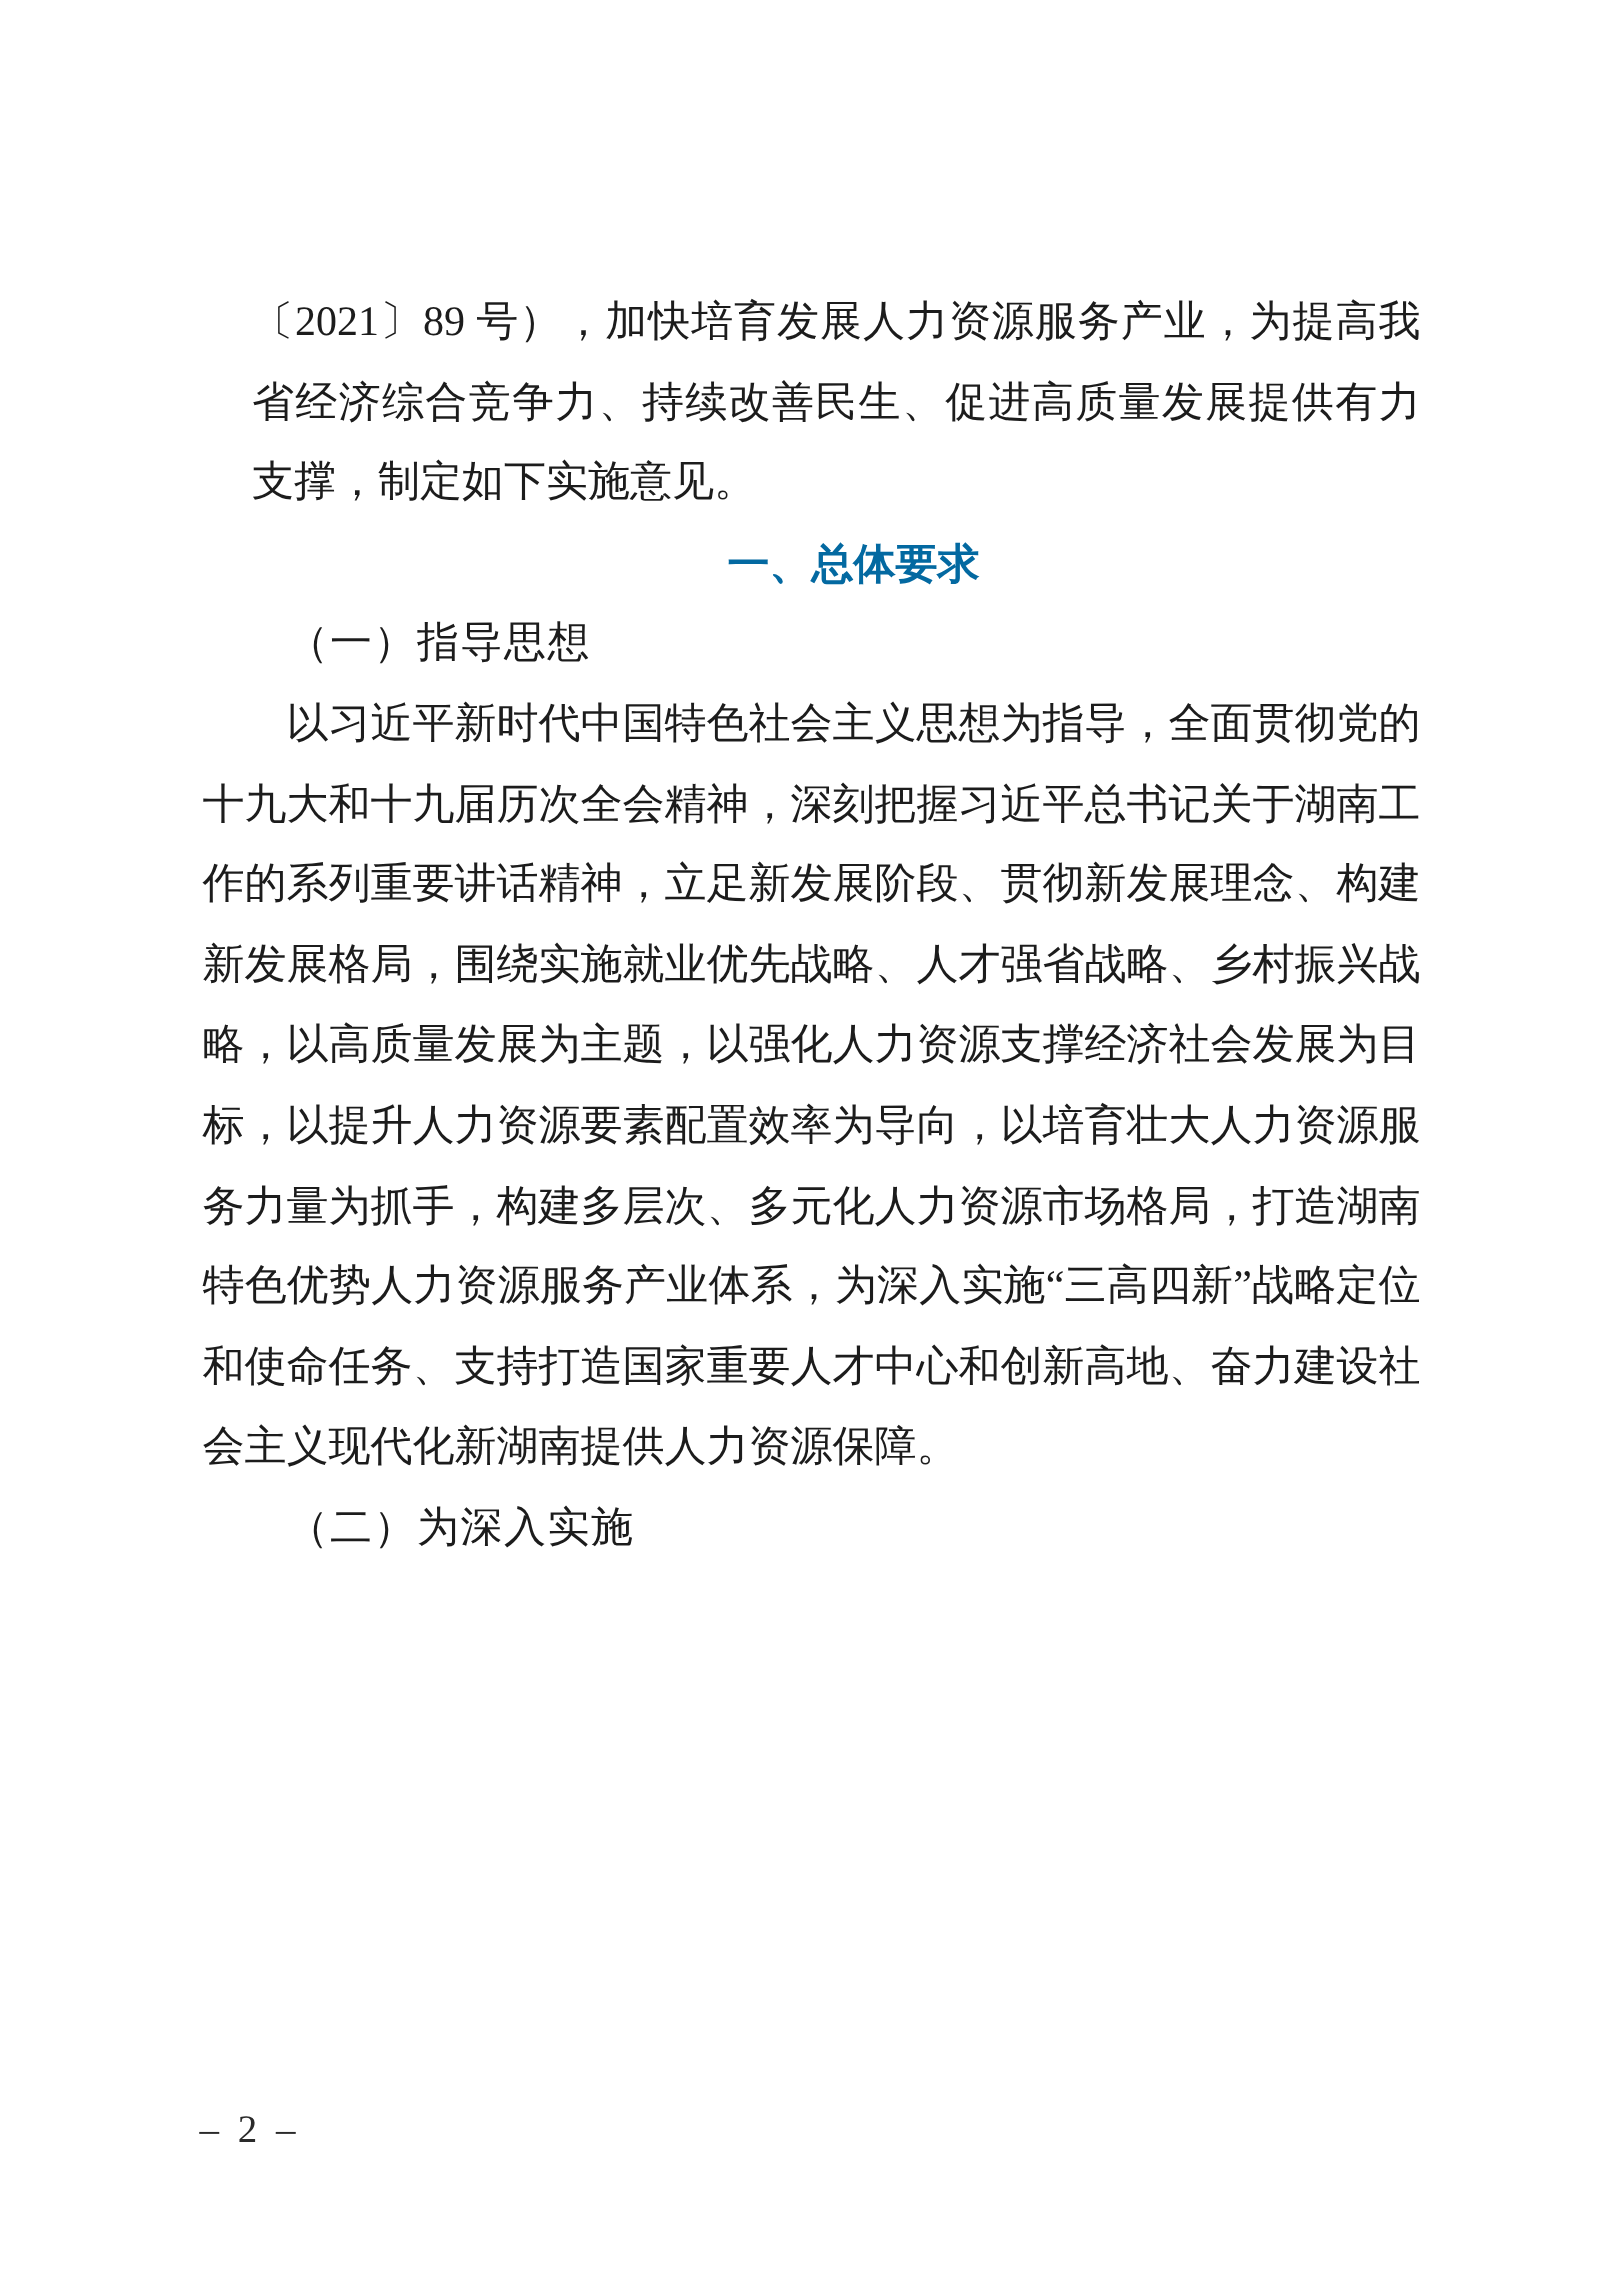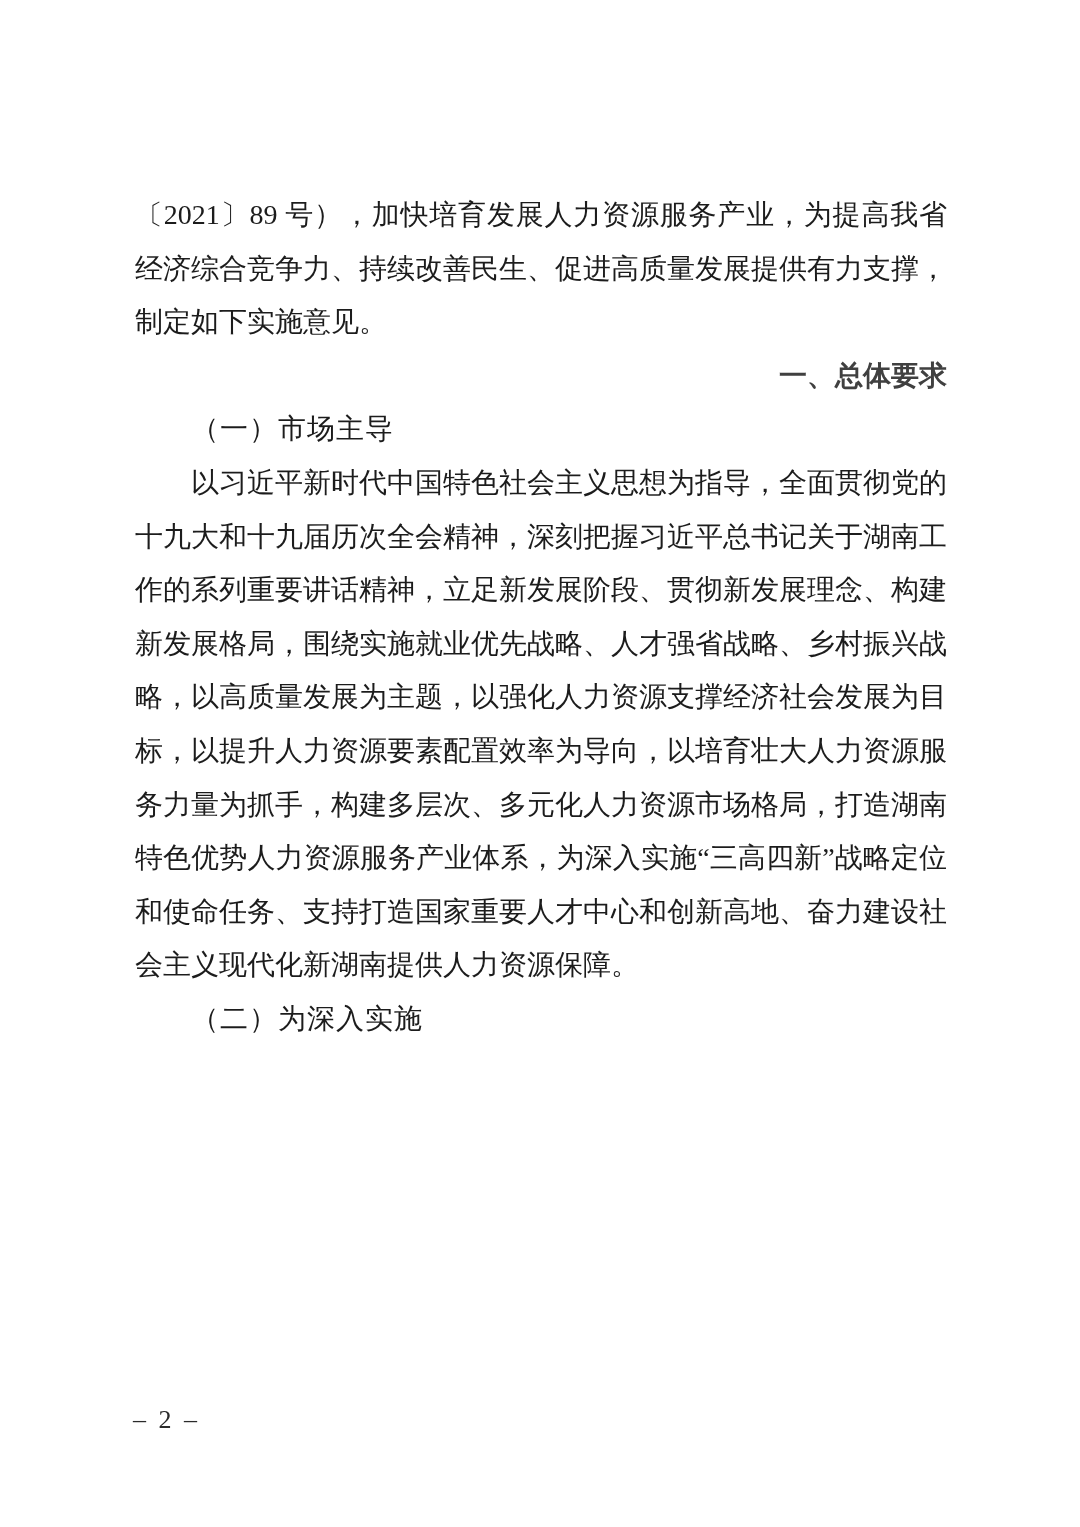--- a/index.html
+++ b/index.html
@@ -26,26 +26,27 @@
     line-height: 53.6px;
     text-align: justify;
     text-justify: inter-ideograph;
   }
   .text-block p {
     margin: 0;
     text-indent: 2em;
   }
   .text-block p.noindent {
     text-indent: 0;
+    margin-left: 33px;
   }
   .text-block p.heading-bold {
     font-family: "Liberation Sans", "DejaVu Sans", sans-serif;
     font-weight: 700;
-    color: #404040;
-    text-align: right;
+    color: #0369a1;
+    text-align: center;
   }
   .text-block p.heading-kai {
     font-weight: 500;
     letter-spacing: 1px;
     text-align: left;
   }
   .page-number {
     position: absolute;
     left: 133px;
     top: 1405px;
@@ -56,18 +57,18 @@
     font-family: "Liberation Serif", "DejaVu Serif", serif;
   }
 </style>
 </head>
 <body>
 
 <div class="page">
   <div class="text-block">
       <p class="body noindent">〔2021〕89 号），加快培育发展人力资源服务产业，为提高我省经济综合竞争力、持续改善民生、促进高质量发展提供有力支撑，制定如下实施意见。</p>
       <p class="heading-bold">一、总体要求</p>
-      <p class="heading-kai">（一）市场主导</p>
+      <p class="heading-kai">（一）指导思想</p>
       <p class="body">以习近平新时代中国特色社会主义思想为指导，全面贯彻党的十九大和十九届历次全会精神，深刻把握习近平总书记关于湖南工作的系列重要讲话精神，立足新发展阶段、贯彻新发展理念、构建新发展格局，围绕实施就业优先战略、人才强省战略、乡村振兴战略，以高质量发展为主题，以强化人力资源支撑经济社会发展为目标，以提升人力资源要素配置效率为导向，以培育壮大人力资源服务力量为抓手，构建多层次、多元化人力资源市场格局，打造湖南特色优势人力资源服务产业体系，为深入实施“三高四新”战略定位和使命任务、支持打造国家重要人才中心和创新高地、奋力建设社会主义现代化新湖南提供人力资源保障。</p>
       <p class="heading-kai">（二）为深入实施</p>
     </div>
   <div class="page-number">– 2 –</div>
 </div>
 
 </body></html>

